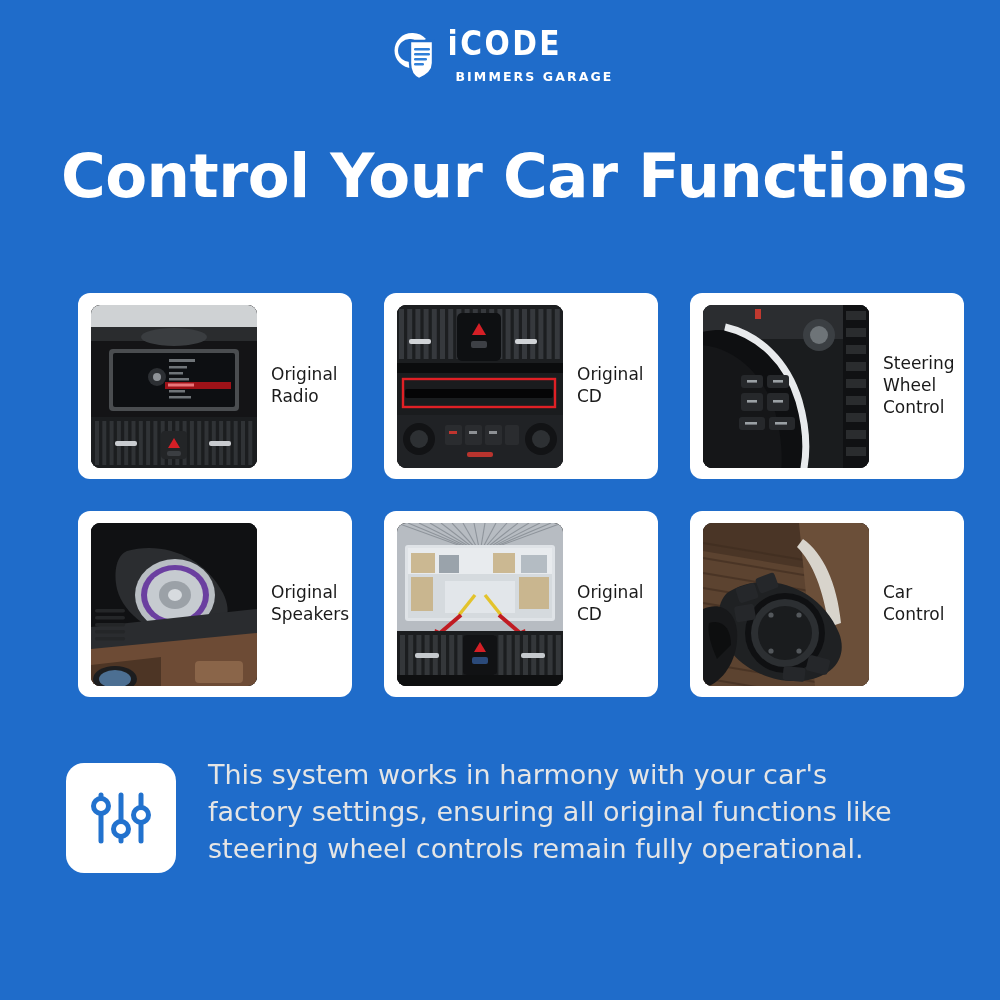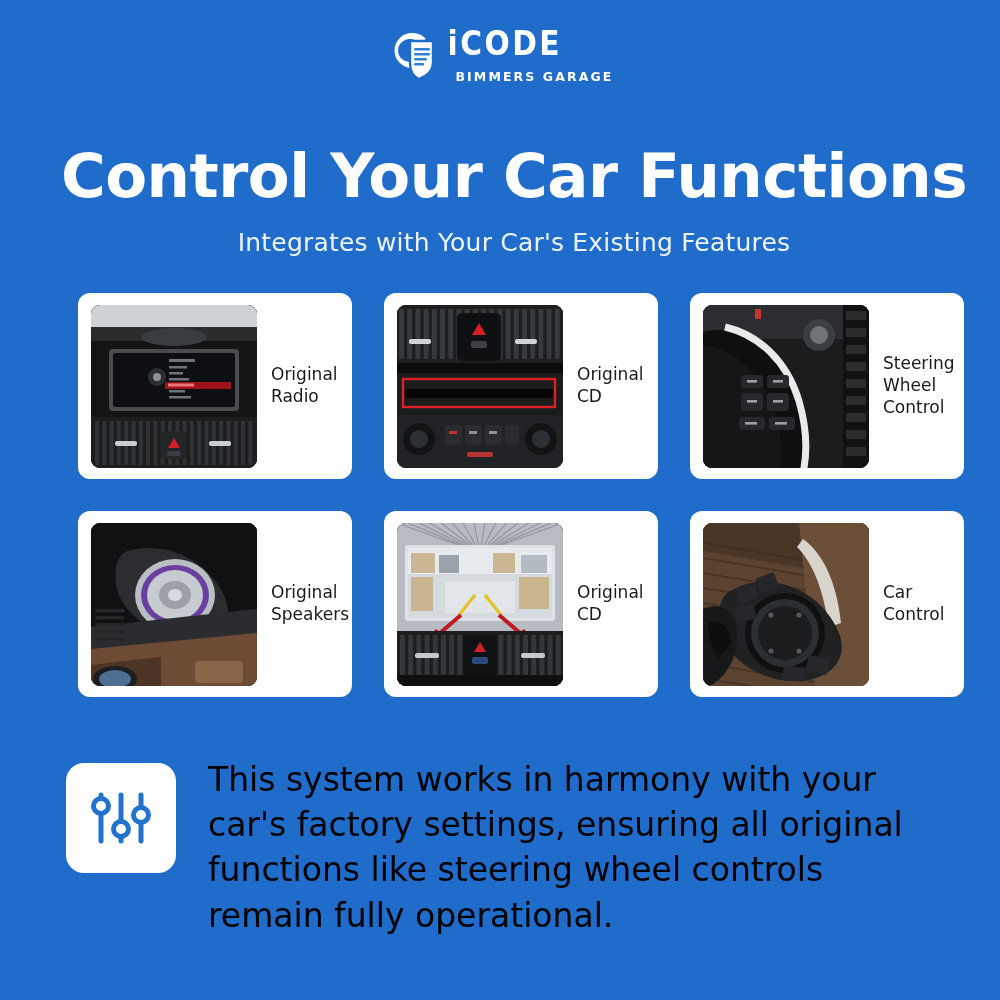--- a/index.html
+++ b/index.html
@@ -140,23 +140,23 @@
     height: 110px;
     background: #ffffff;
     border-radius: 18px;
     flex: none;
     display: flex;
     align-items: center;
     justify-content: center;
     margin-top: 8px;
   }
   .footer-text {
-    font-size: 33px;
+    font-size: 27px;
     line-height: 1.37;
-    color: #000000;
+    color: #e5e5e5;
     font-family: "DejaVu Sans", sans-serif;
     font-weight: 400;
     padding-top: 2px;
     max-width: 700px;
   }
 </style>
 </head>
 <body>
 
 <div class="logo-bar">
@@ -175,21 +175,20 @@
     </div>
     <div class="logo-text">
       <div class="logo-title">iCODE</div>
       <div class="logo-sub">BIMMERS GARAGE</div>
     </div>
   </div>
 </div>
 
 <div class="heading-wrap">
   <h1 class="page-title">Control Your Car Functions</h1>
-  <div class="page-subtitle">Integrates with Your Car's Existing Features</div>
 </div>
 
 <div class="grid" id="feature-grid">
     <div class="card">
       <div class="thumb">
     <svg viewBox="0 0 166 163" preserveAspectRatio="none">
       <rect width="166" height="163" fill="#141416"></rect>
       <rect x="0" y="0" width="166" height="26" fill="#cfd2d4"></rect>
       <rect x="0" y="22" width="166" height="14" fill="#2a2c2e"></rect>
       <ellipse cx="83" cy="32" rx="33" ry="9" fill="#3a3d40"></ellipse>

